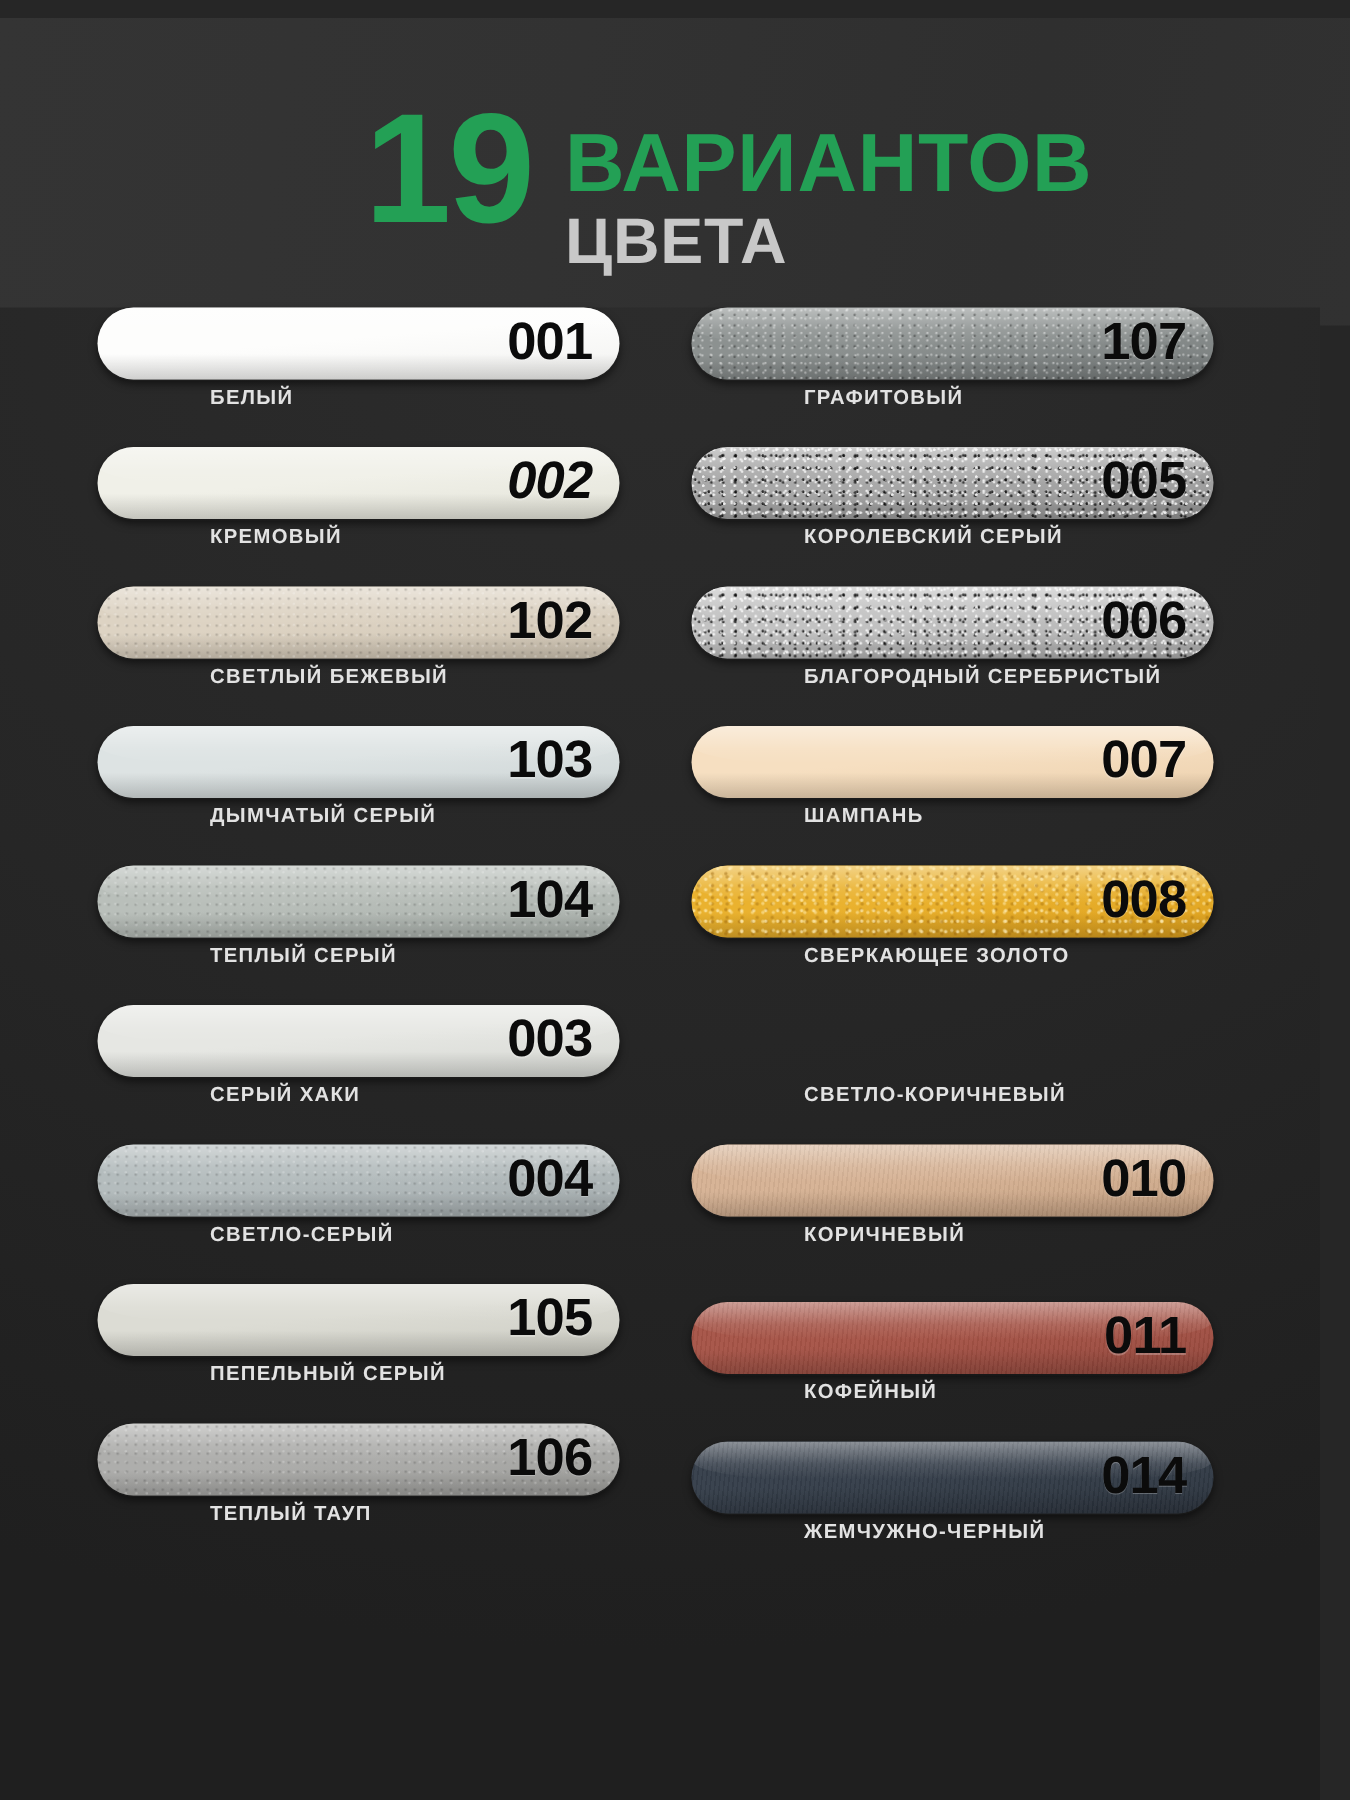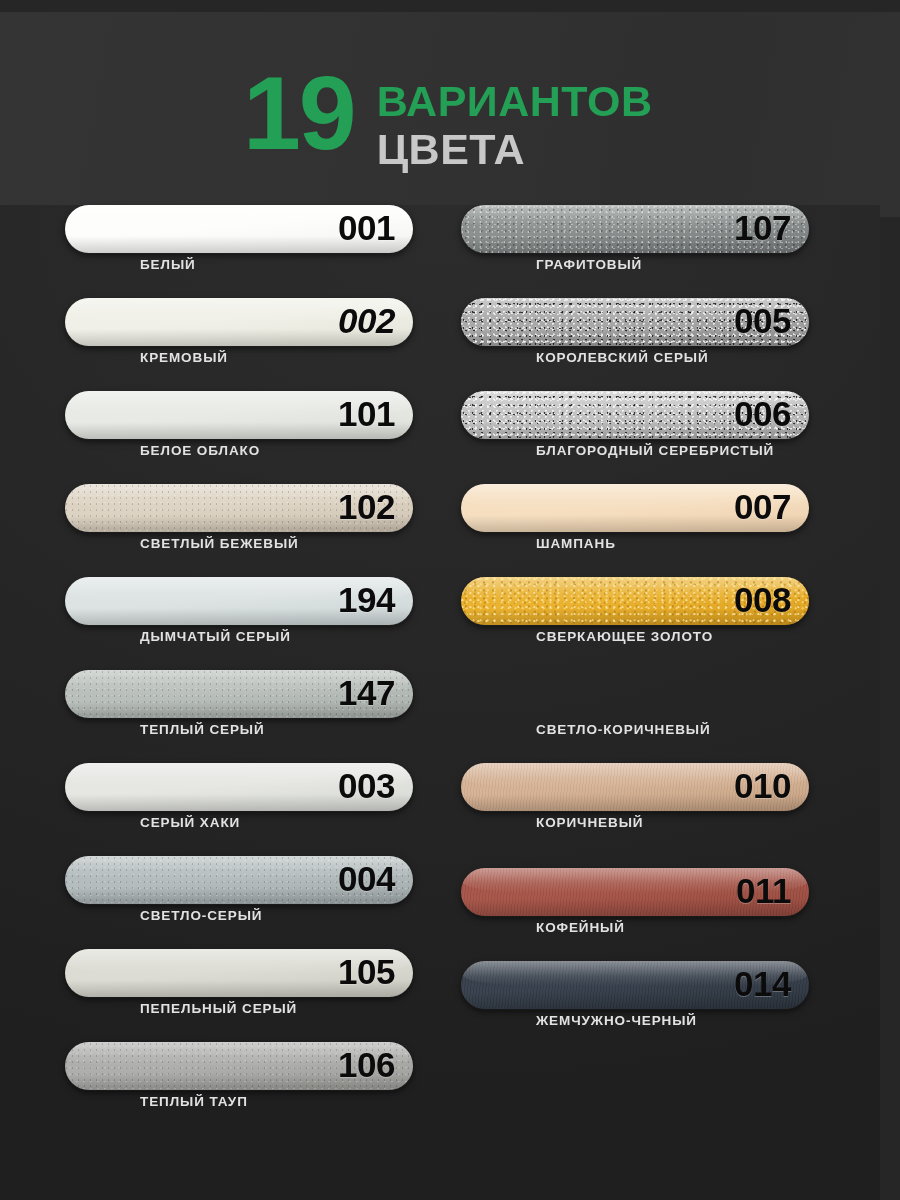--- a/index.html
+++ b/index.html
@@ -42,21 +42,21 @@
     letter-spacing: -2px;
     color: #23a055;
     margin-right: 22px;
     display: block;
   }
   .head-lines {
     padding-top: 12px;
   }
   .head-line1 {
     display: block;
-    font-size: 43px;
+    font-size: 55px;
     line-height: 1.02;
     font-weight: 700;
     letter-spacing: 0.5px;
     color: #23a055;
   }
   .head-line2 {
     display: block;
     font-size: 43px;
     line-height: 1.02;
     font-weight: 700;
@@ -211,50 +211,42 @@
         </div>
         <div class="swatch-row">
           <div class="pill" style="background: linear-gradient(175deg, rgb(240, 240, 232) 0%, rgb(240, 240, 232) 45%, rgb(228, 228, 217) 100%); font-style: italic;">
             <div class="sheen"></div>
             <div class="shade"></div>
             <span class="code">002</span>
           </div>
           <div class="swatch-name">КРЕМОВЫЙ</div>
         </div>
         <div class="swatch-row">
-          <div class="pill" style="background: linear-gradient(175deg, rgb(232, 234, 229) 0%, rgb(232, 234, 229) 45%, rgb(220, 222, 216) 100%);">
-            <div class="sheen"></div>
-            <div class="shade"></div>
-            <span class="code">101</span>
-          </div>
-          <div class="swatch-name">БЕЛОЕ ОБЛАКО</div>
-        </div>
-        <div class="swatch-row">
           <div class="pill" style="background: linear-gradient(175deg, rgb(221, 211, 195) 0%, rgb(221, 211, 195) 45%, rgb(207, 196, 178) 100%);">
             <div class="texture tex-grain"></div>
             <div class="sheen"></div>
             <div class="shade"></div>
             <span class="code">102</span>
           </div>
           <div class="swatch-name">СВЕТЛЫЙ БЕЖЕВЫЙ</div>
         </div>
         <div class="swatch-row">
           <div class="pill" style="background: linear-gradient(175deg, rgb(221, 227, 227) 0%, rgb(221, 227, 227) 45%, rgb(204, 212, 213) 100%);">
             <div class="sheen"></div>
             <div class="shade"></div>
-            <span class="code">194</span>
+            <span class="code">103</span>
           </div>
           <div class="swatch-name">ДЫМЧАТЫЙ СЕРЫЙ</div>
         </div>
         <div class="swatch-row">
           <div class="pill" style="background: linear-gradient(175deg, rgb(185, 191, 186) 0%, rgb(185, 191, 186) 45%, rgb(168, 175, 170) 100%);">
             <div class="texture tex-grain"></div>
             <div class="sheen"></div>
             <div class="shade"></div>
-            <span class="code">147</span>
+            <span class="code">104</span>
           </div>
           <div class="swatch-name">ТЕПЛЫЙ СЕРЫЙ</div>
         </div>
         <div class="swatch-row">
           <div class="pill" style="background: linear-gradient(175deg, rgb(230, 231, 227) 0%, rgb(230, 231, 227) 45%, rgb(214, 216, 211) 100%);">
             <div class="sheen"></div>
             <div class="shade"></div>
             <span class="code">003</span>
           </div>
           <div class="swatch-name">СЕРЫЙ ХАКИ</div>

